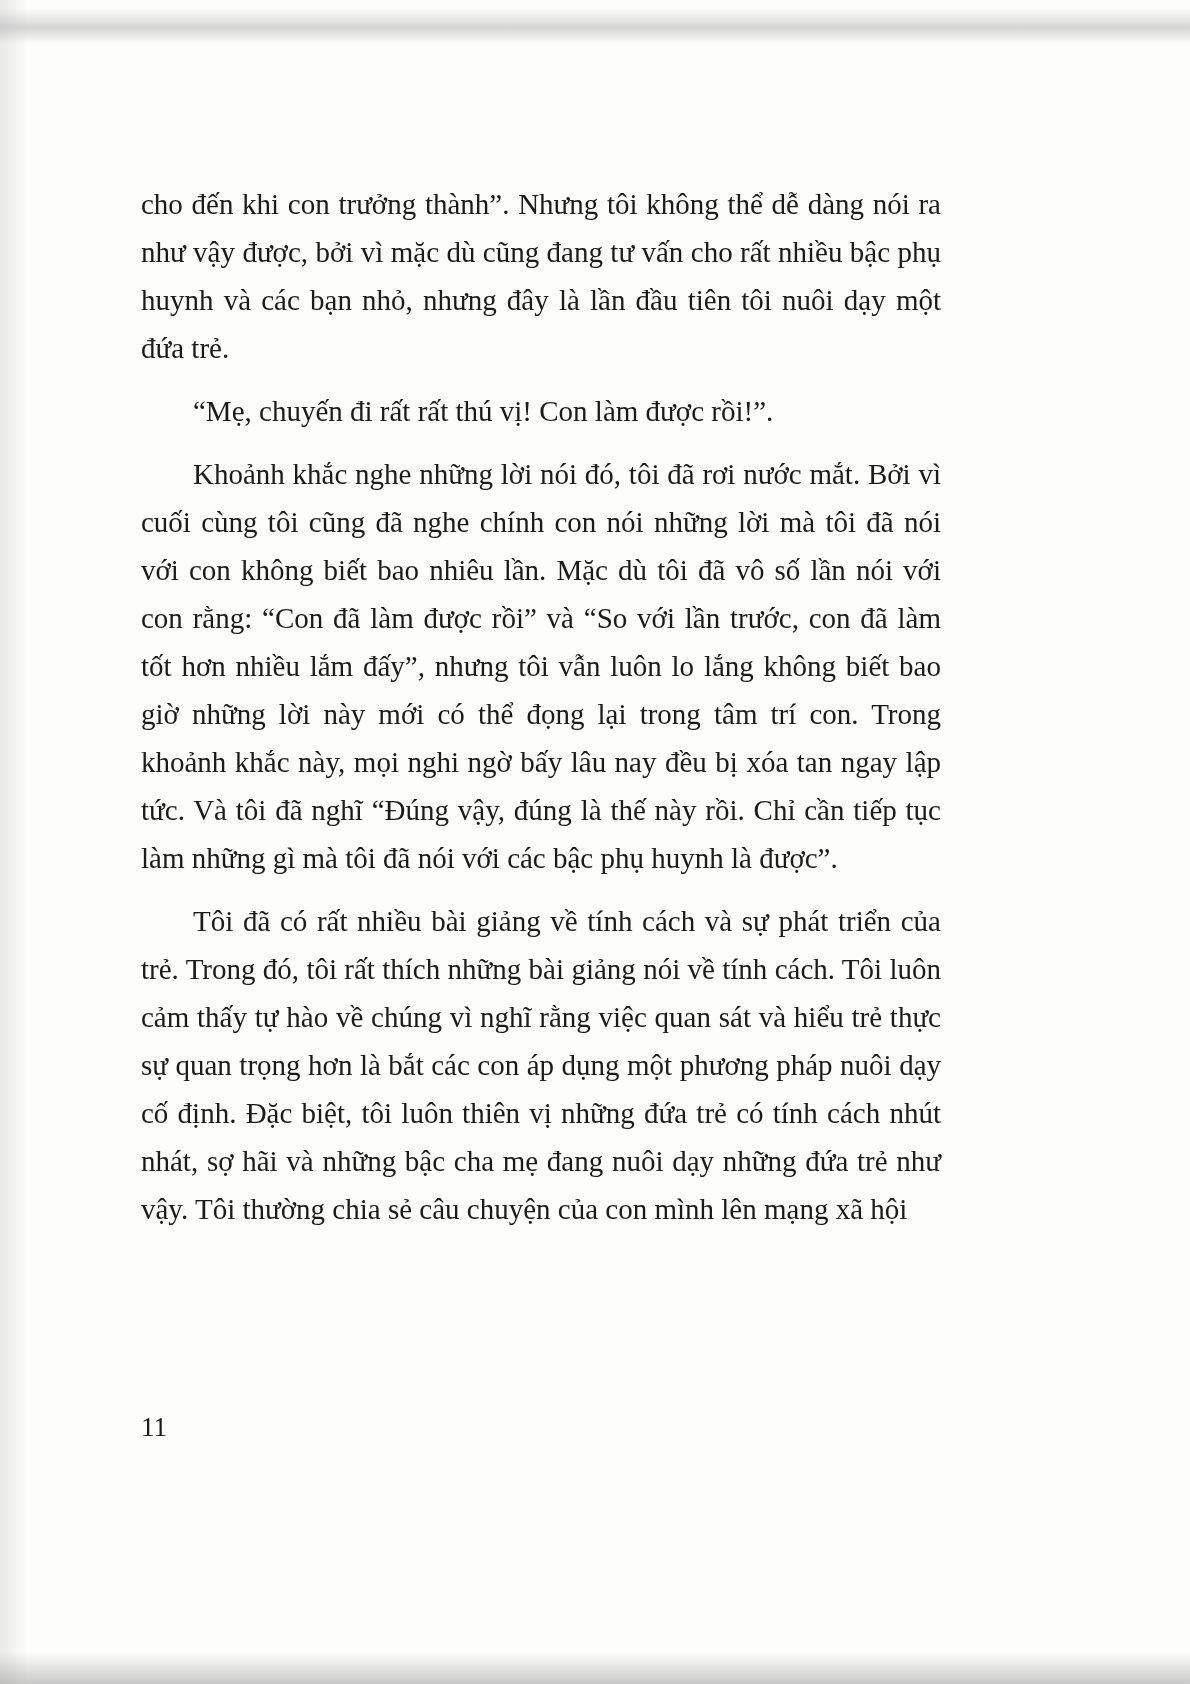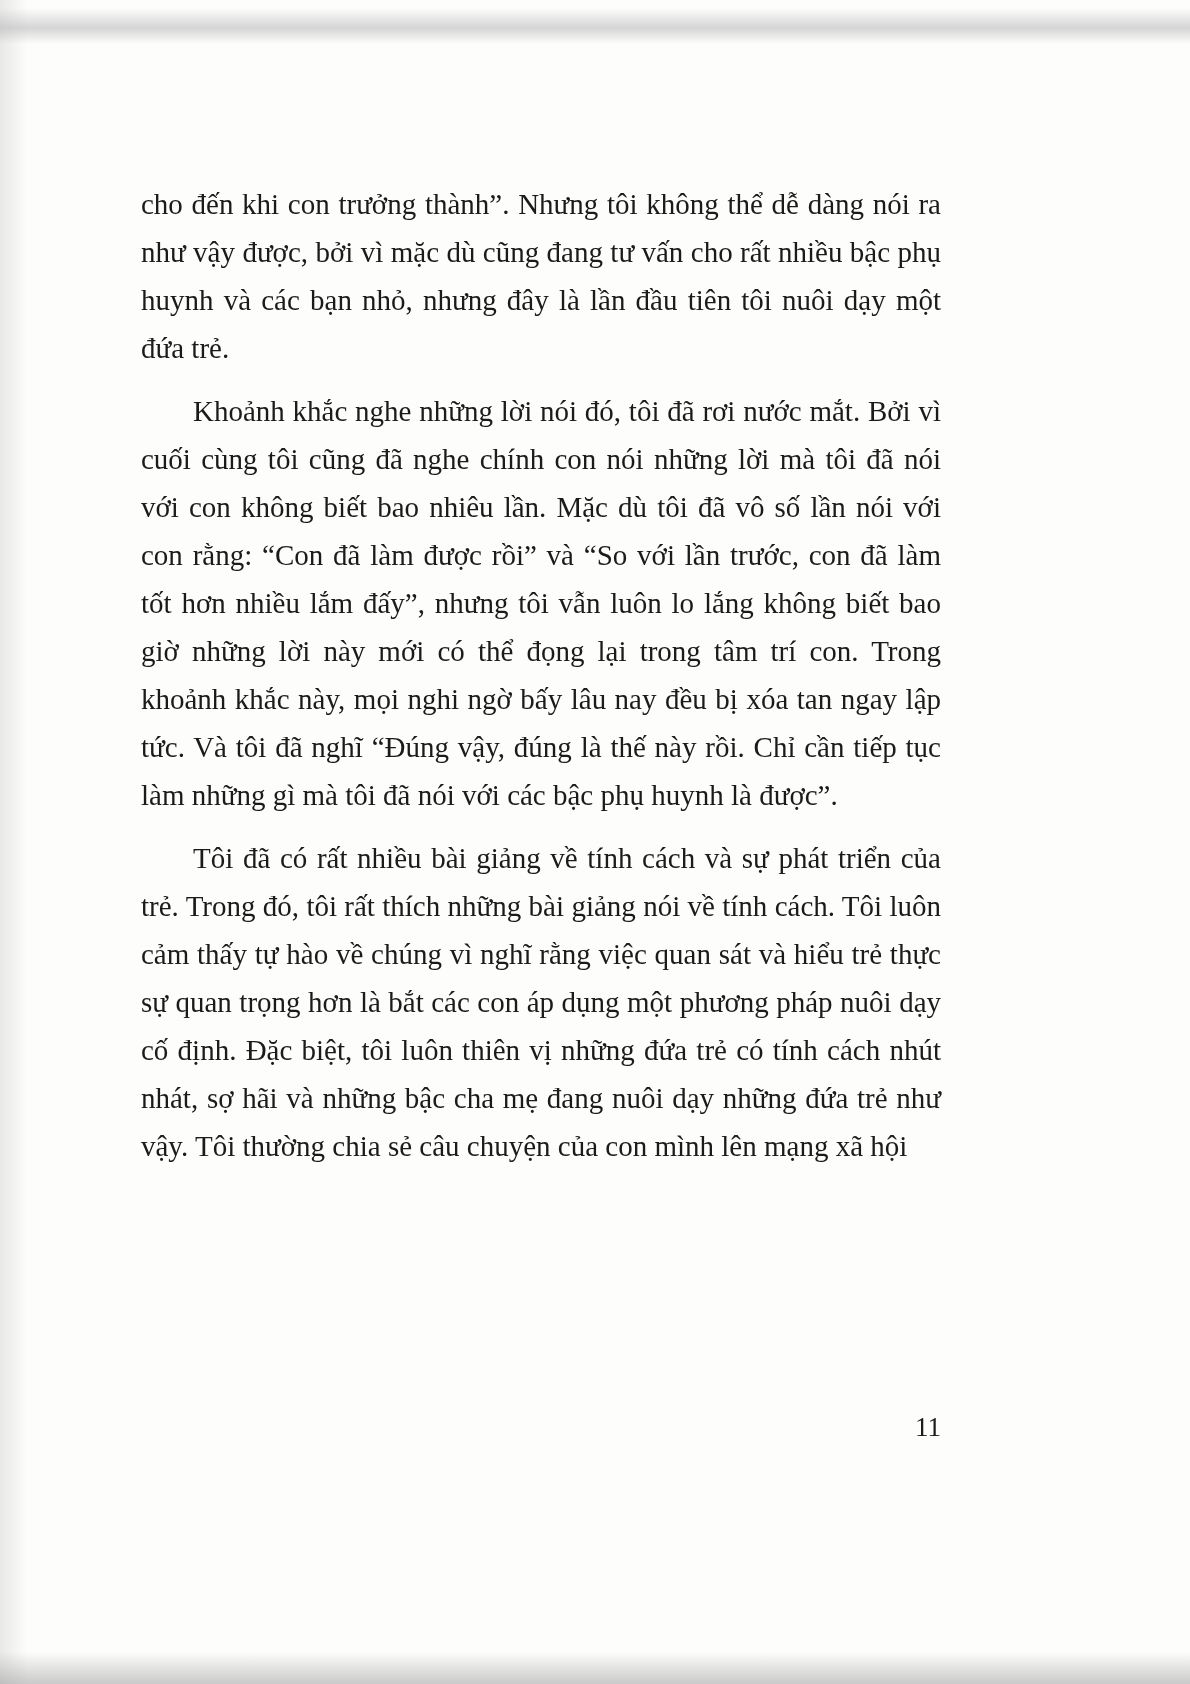--- a/index.html
+++ b/index.html
@@ -29,21 +29,21 @@
     text-indent: 52px;
   }
   .text-block p.opening {
     text-indent: 0;
   }
   .page-number {
     position: absolute;
     left: 141px;
     top: 1412px;
     width: 800px;
-    text-align: right;
+    text-align: left;
     font-size: 27px;
   }
   
   .scan-top {
     position: absolute;
     top: 8px; left: 0;
     width: 100%; height: 36px;
     background: linear-gradient(180deg, rgba(255,255,255,0) 0%, rgba(158,158,158,0.42) 55%, rgba(255,255,255,0) 100%);
     pointer-events: none;
   }
@@ -65,20 +65,21 @@
 </head>
 <body>
 
 <div>
 
   <div class="scan-top"></div>
   <div class="scan-left"></div>
 
   <div class="text-block">
     <p class="opening">cho đến khi con trưởng thành”. Nhưng tôi không thể dễ dàng nói ra như vậy được, bởi vì mặc dù cũng đang tư vấn cho rất nhiều bậc phụ huynh và các bạn nhỏ, nhưng đây là lần đầu tiên tôi nuôi dạy một đứa trẻ.</p>
+    <p>“Mẹ, chuyến đi rất rất thú vị! Con làm được rồi!”.</p>
     <p>Khoảnh khắc nghe những lời nói đó, tôi đã rơi nước mắt. Bởi vì cuối cùng tôi cũng đã nghe chính con nói những lời mà tôi đã nói với con không biết bao nhiêu lần. Mặc dù tôi đã vô số lần nói với con rằng: “Con đã làm được rồi” và “So với lần trước, con đã làm tốt hơn nhiều lắm đấy”, nhưng tôi vẫn luôn lo lắng không biết bao giờ những lời này mới có thể đọng lại trong tâm trí con. Trong khoảnh khắc này, mọi nghi ngờ bấy lâu nay đều bị xóa tan ngay lập tức. Và tôi đã nghĩ “Đúng vậy, đúng là thế này rồi. Chỉ cần tiếp tục làm những gì mà tôi đã nói với các bậc phụ huynh là được”.</p>
     <p>Tôi đã có rất nhiều bài giảng về tính cách và sự phát triển của trẻ. Trong đó, tôi rất thích những bài giảng nói về tính cách. Tôi luôn cảm thấy tự hào về chúng vì nghĩ rằng việc quan sát và hiểu trẻ thực sự quan trọng hơn là bắt các con áp dụng một phương pháp nuôi dạy cố định. Đặc biệt, tôi luôn thiên vị những đứa trẻ có tính cách nhút nhát, sợ hãi và những bậc cha mẹ đang nuôi dạy những đứa trẻ như vậy. Tôi thường chia sẻ câu chuyện của con mình lên mạng xã hội</p>
   </div>
 
   <div class="page-number">11</div>
 
   <div class="scan-bottom"></div>
 
 </div>
 

